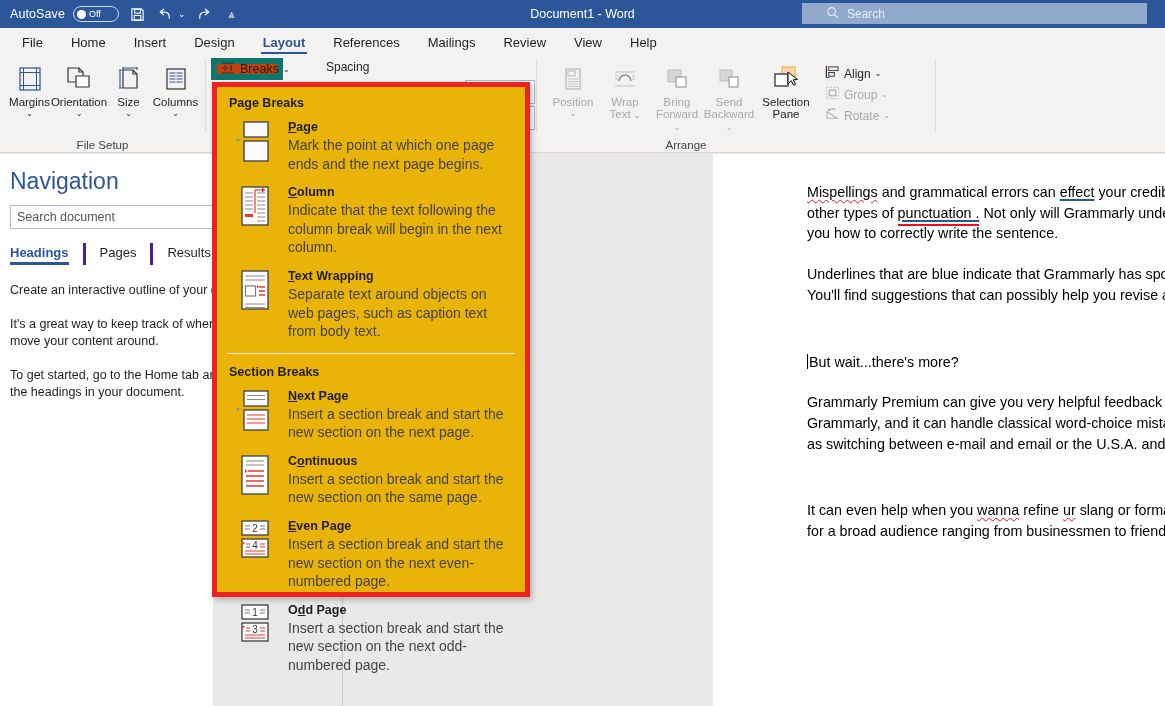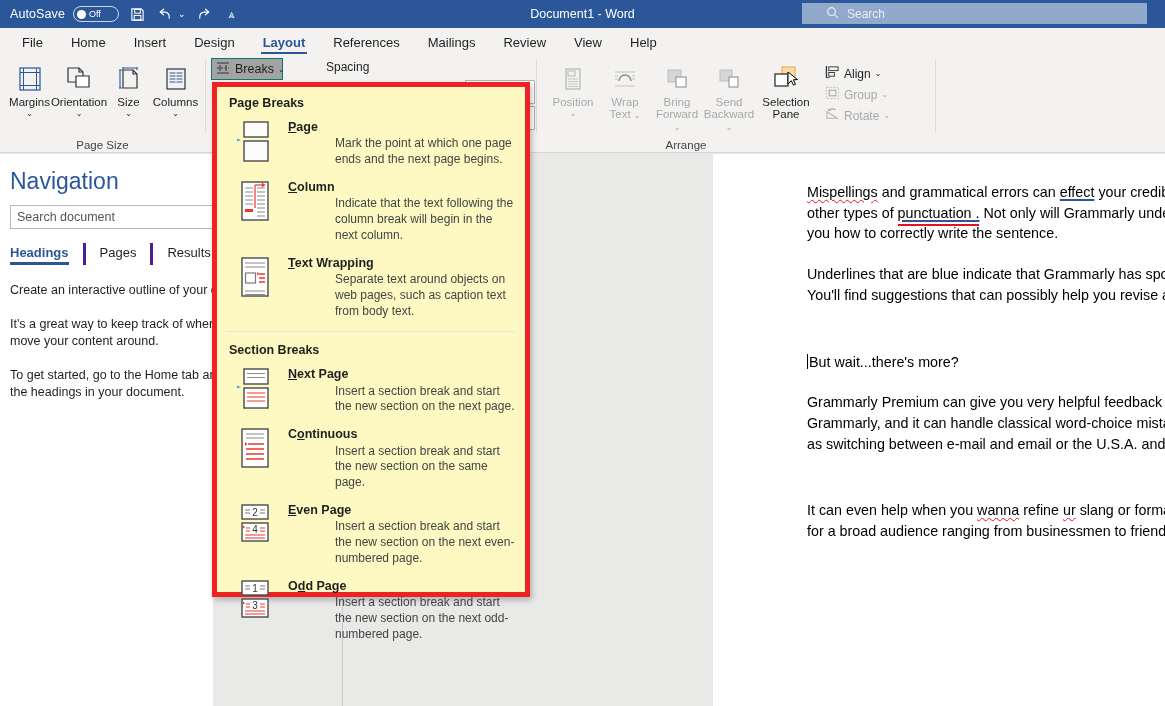--- a/index.html
+++ b/index.html
@@ -145,40 +145,40 @@
   }
   .sp-both:after{
     content:""; position:absolute; left:0; right:0; bottom:-5px; height:2px;
     background:#e81123;
   }
   #caret{ display:inline-block; width:1px; height:15px; background:#000; vertical-align:-2px; margin-right:1px;}
 
   
   #breaks-menu{
     position:absolute; left:212px; top:82px; width:318px; height:515px;
-    border:5px solid #ee2222; background:#fef9c3; z-index:40;
+    border:5px solid #ee2222; background:#eab308; z-index:40;
     box-shadow:2px 3px 6px rgba(0,0,0,.25);
   }
   .menu-head{
     font-size:12.5px; font-weight:bold; color:#1f1f1f;
     padding:9px 0 6px 12px;
   }
   .menu-item{
     display:flex; padding:3px 10px 8px 13px; cursor:default; gap:12px;
   }
   .mi-icon{ width:46px; flex:0 0 46px; display:flex; align-items:flex-start; justify-content:center; padding-top:2px;}
   .mi-text{ flex:1; }
   .mi-title{ font-size:12.5px; font-weight:bold; color:#1f1f1f; line-height:1.3;}
   .mi-title u{ text-decoration:underline; }
-  .mi-desc{ font-size:12px; color:#444; line-height:1.32; margin-top:1px;margin-left:47px;}
+  .mi-desc{ font-size:14px; color:#444; line-height:1.32; margin-top:1px;}
   .menu-div{ height:1px; background:#e1e1e1; margin:4px 10px 2px 10px;}
 
   #breaks-btn{
     position:absolute; left:211px; top:58px; width:72px; height:22px;
-    background:#a3a3a3; border:1px solid #0f766e; z-index:45;
+    background:#c2410c; border:6px solid #0f766e; z-index:45;
     display:flex; align-items:center; gap:4px; padding-left:3px;
     font-size:12.5px; color:#1f1f1f;
   }
 </style>
 </head>
 <body>
 
 <div id="titlebar">
   <div class="qat">
     <span class="autosave-label">AutoSave</span>
@@ -275,21 +275,21 @@
         <span class="ic">
           <svg width="26" height="26" viewBox="0 0 26 26">
               <rect x="4" y="3" width="18" height="20" fill="none" stroke="#333" stroke-width="1.2"></rect>
               <path d="M6.5 7h6M6.5 10h6M6.5 13h6M6.5 16h6M13.5 7h6M13.5 10h6M13.5 13h6M13.5 16h6" stroke="#2b579a" stroke-width="1.1"></path>
             </svg>
         </span>
         <span class="lbl">Columns</span>
         <span class="car">⌄</span>
       </div>
     </div>
-    <div class="group-label">Page Size</div>
+    <div class="group-label">File Setup</div>
   </div>
   <div class="group-sep"></div>
 
   <div class="group" style="width:330px">
     <div class="para-head">
       <span style="width:120px;padding-left:22px">Indent</span>
       <span>Spacing</span>
     </div>
     <div style="position:absolute;left:259px;top:26px">
       <div class="spin">

